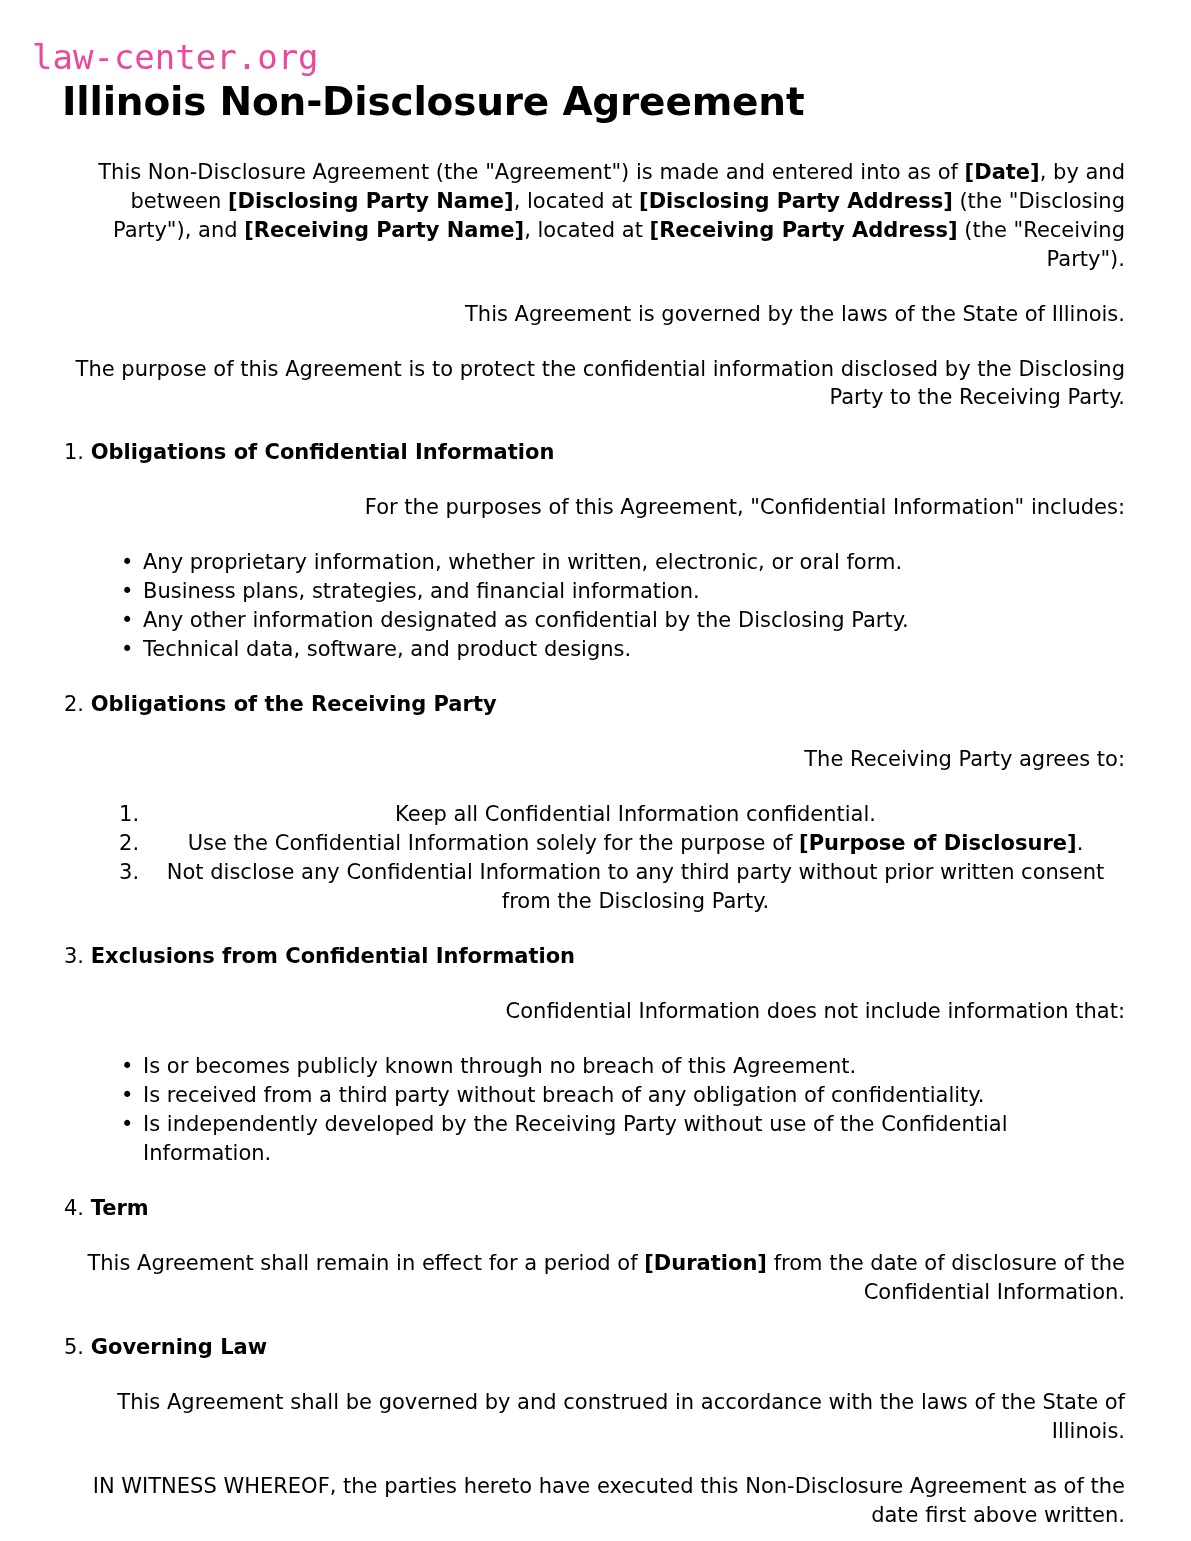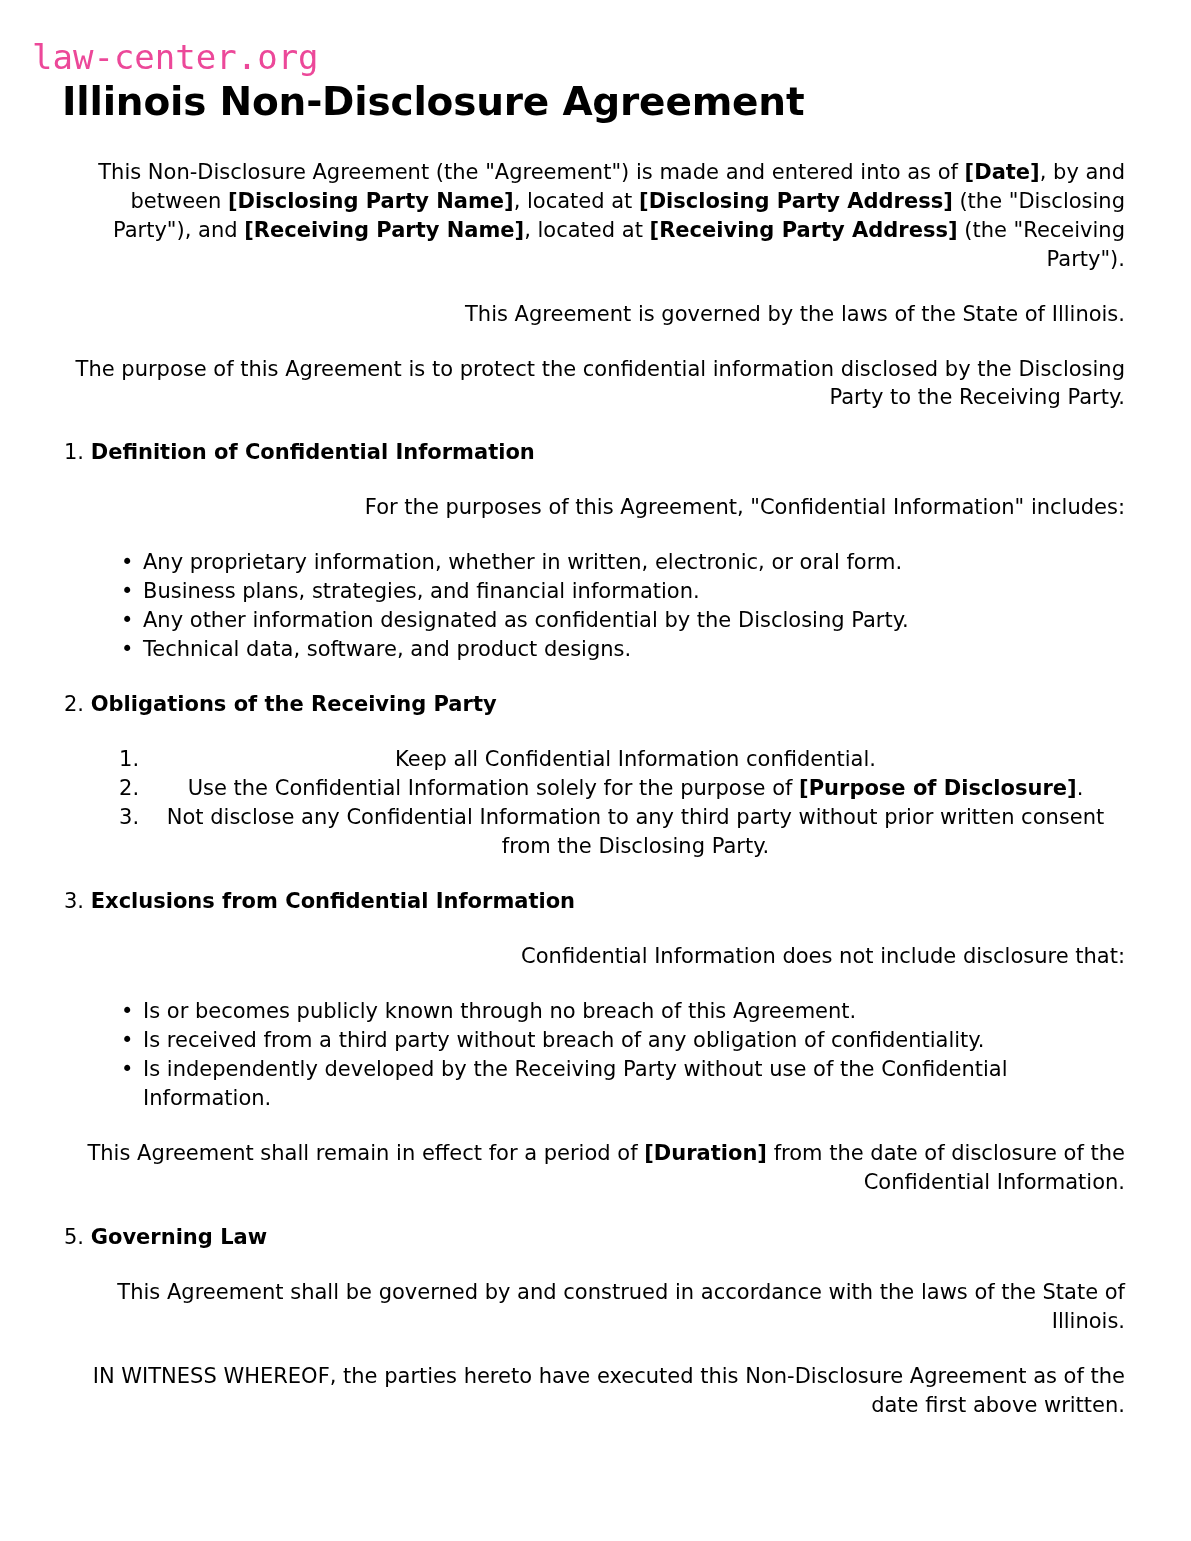--- a/index.html
+++ b/index.html
@@ -140,50 +140,52 @@
   <h1 class="doc-title">Illinois Non-Disclosure Agreement</h1>
 
   <div class="doc-body">
 
     <p class="para"><span>This Non-Disclosure Agreement (the "Agreement") is made and entered into as of </span><strong>[Date]</strong><span>, by and between </span><strong>[Disclosing Party Name]</strong><span>, located at </span><strong>[Disclosing Party Address]</strong><span> (the "Disclosing Party"), and </span><strong>[Receiving Party Name]</strong><span>, located at </span><strong>[Receiving Party Address]</strong><span> (the "Receiving Party").</span></p>
 
     <p class="para">This Agreement is governed by the laws of the State of Illinois.</p>
 
     <p class="para">The purpose of this Agreement is to protect the confidential information disclosed by the Disclosing Party to the Receiving Party.</p>
 
-    <h2 class="section-heading"><span class="sec-num">1.</span> <span class="sec-title">Definition of Confidential Information</span></h2>
+    <h2 class="section-heading"><span class="sec-num">1.</span> <span class="sec-title">Obligations of Confidential Information</span></h2>
 
     <p class="para">For the purposes of this Agreement, "Confidential Information" includes:</p>
 
     <ul class="bullet-list">
       <li>Any proprietary information, whether in written, electronic, or oral form.</li>
       <li>Business plans, strategies, and financial information.</li>
       <li>Any other information designated as confidential by the Disclosing Party.</li>
       <li>Technical data, software, and product designs.</li>
     </ul>
 
     <h2 class="section-heading"><span class="sec-num">2.</span> <span class="sec-title">Obligations of the Receiving Party</span></h2>
 
+    <p class="para">The Receiving Party agrees to:</p>
 
     <ol class="numbered-list">
       <li>Keep all Confidential Information confidential.</li>
       <li><span>Use the Confidential Information solely for the purpose of </span><strong>[Purpose of Disclosure]</strong><span>.</span></li>
       <li>Not disclose any Confidential Information to any third party without prior written consent from the Disclosing Party.</li>
     </ol>
 
     <h2 class="section-heading"><span class="sec-num">3.</span> <span class="sec-title">Exclusions from Confidential Information</span></h2>
 
-    <p class="para">Confidential Information does not include disclosure that:</p>
+    <p class="para">Confidential Information does not include information that:</p>
 
     <ul class="bullet-list">
       <li>Is or becomes publicly known through no breach of this Agreement.</li>
       <li>Is received from a third party without breach of any obligation of confidentiality.</li>
       <li>Is independently developed by the Receiving Party without use of the Confidential Information.</li>
     </ul>
 
+    <h2 class="section-heading"><span class="sec-num">4.</span> <span class="sec-title">Term</span></h2>
 
     <p class="para"><span>This Agreement shall remain in effect for a period of </span><strong>[Duration]</strong><span> from the date of disclosure of the Confidential Information.</span></p>
 
     <h2 class="section-heading"><span class="sec-num">5.</span> <span class="sec-title">Governing Law</span></h2>
 
     <p class="para">This Agreement shall be governed by and construed in accordance with the laws of the State of Illinois.</p>
 
     <p class="para">IN WITNESS WHEREOF, the parties hereto have executed this Non-Disclosure Agreement as of the date first above written.</p>
 
   </div>

